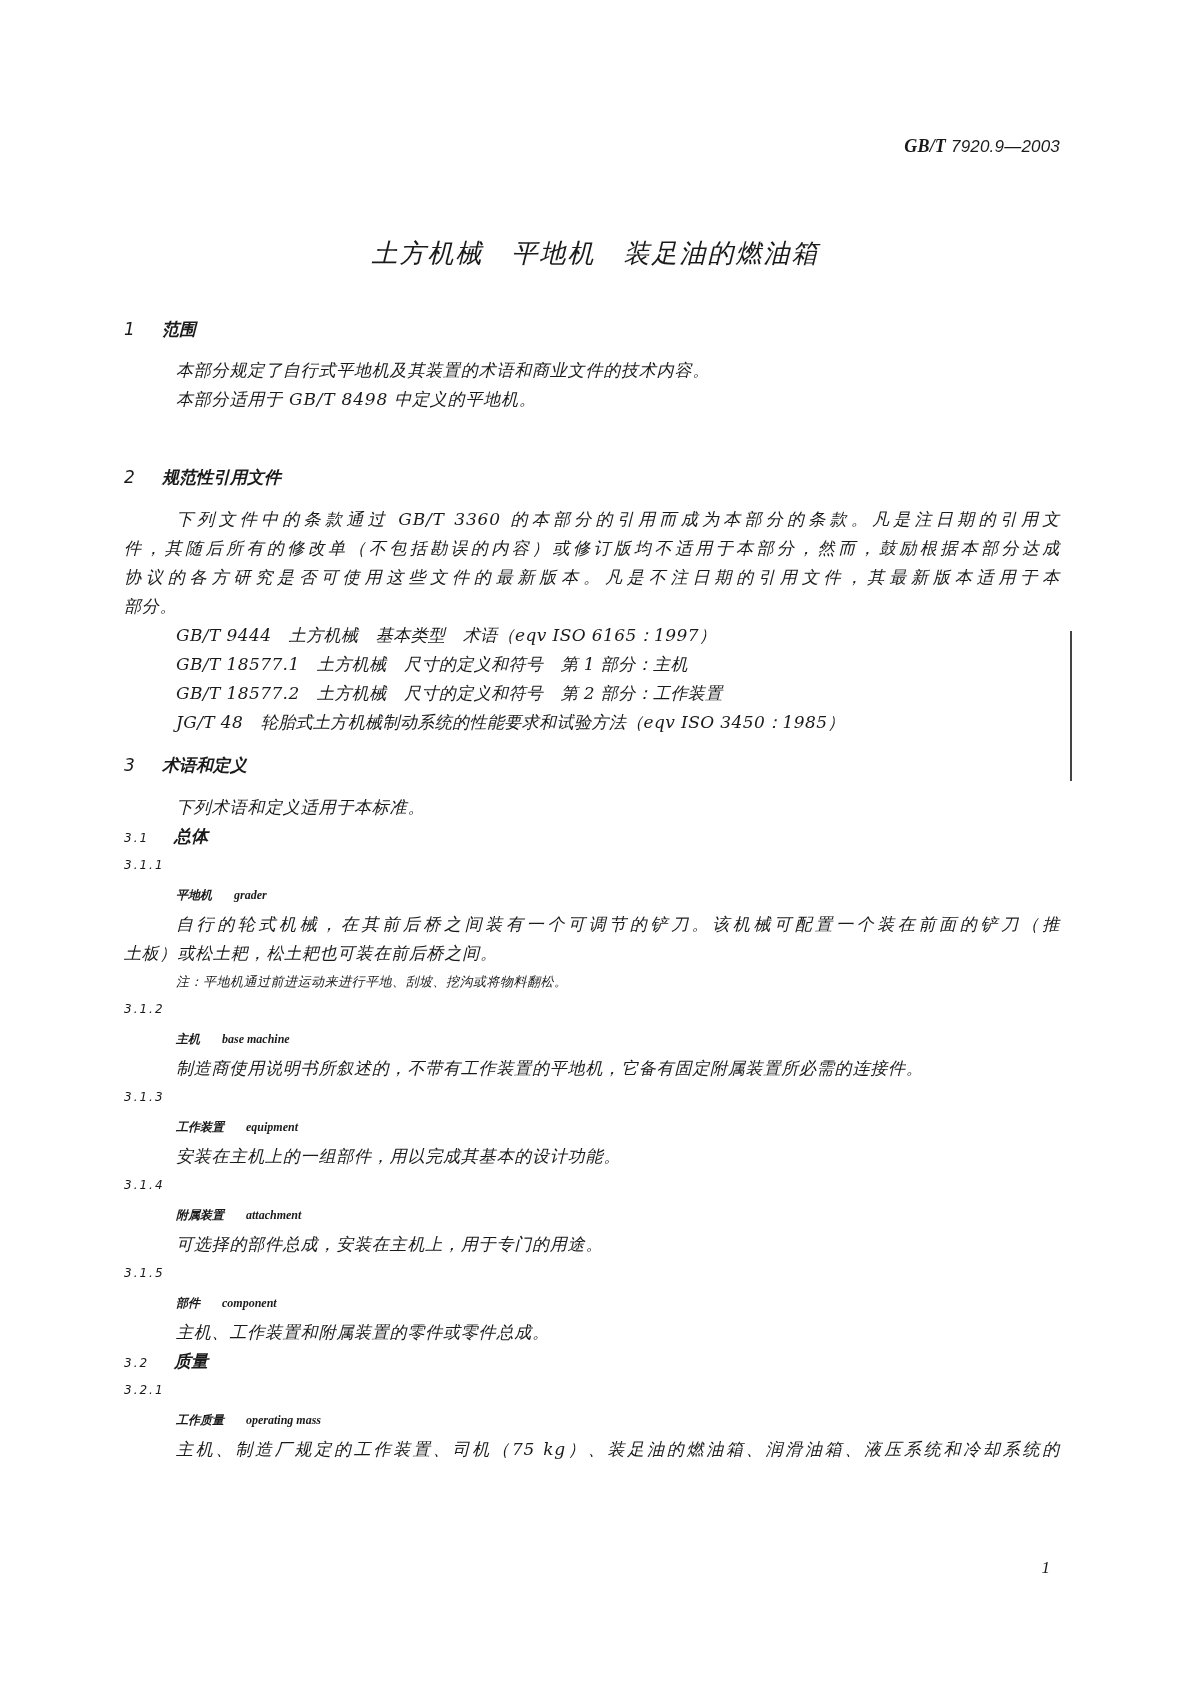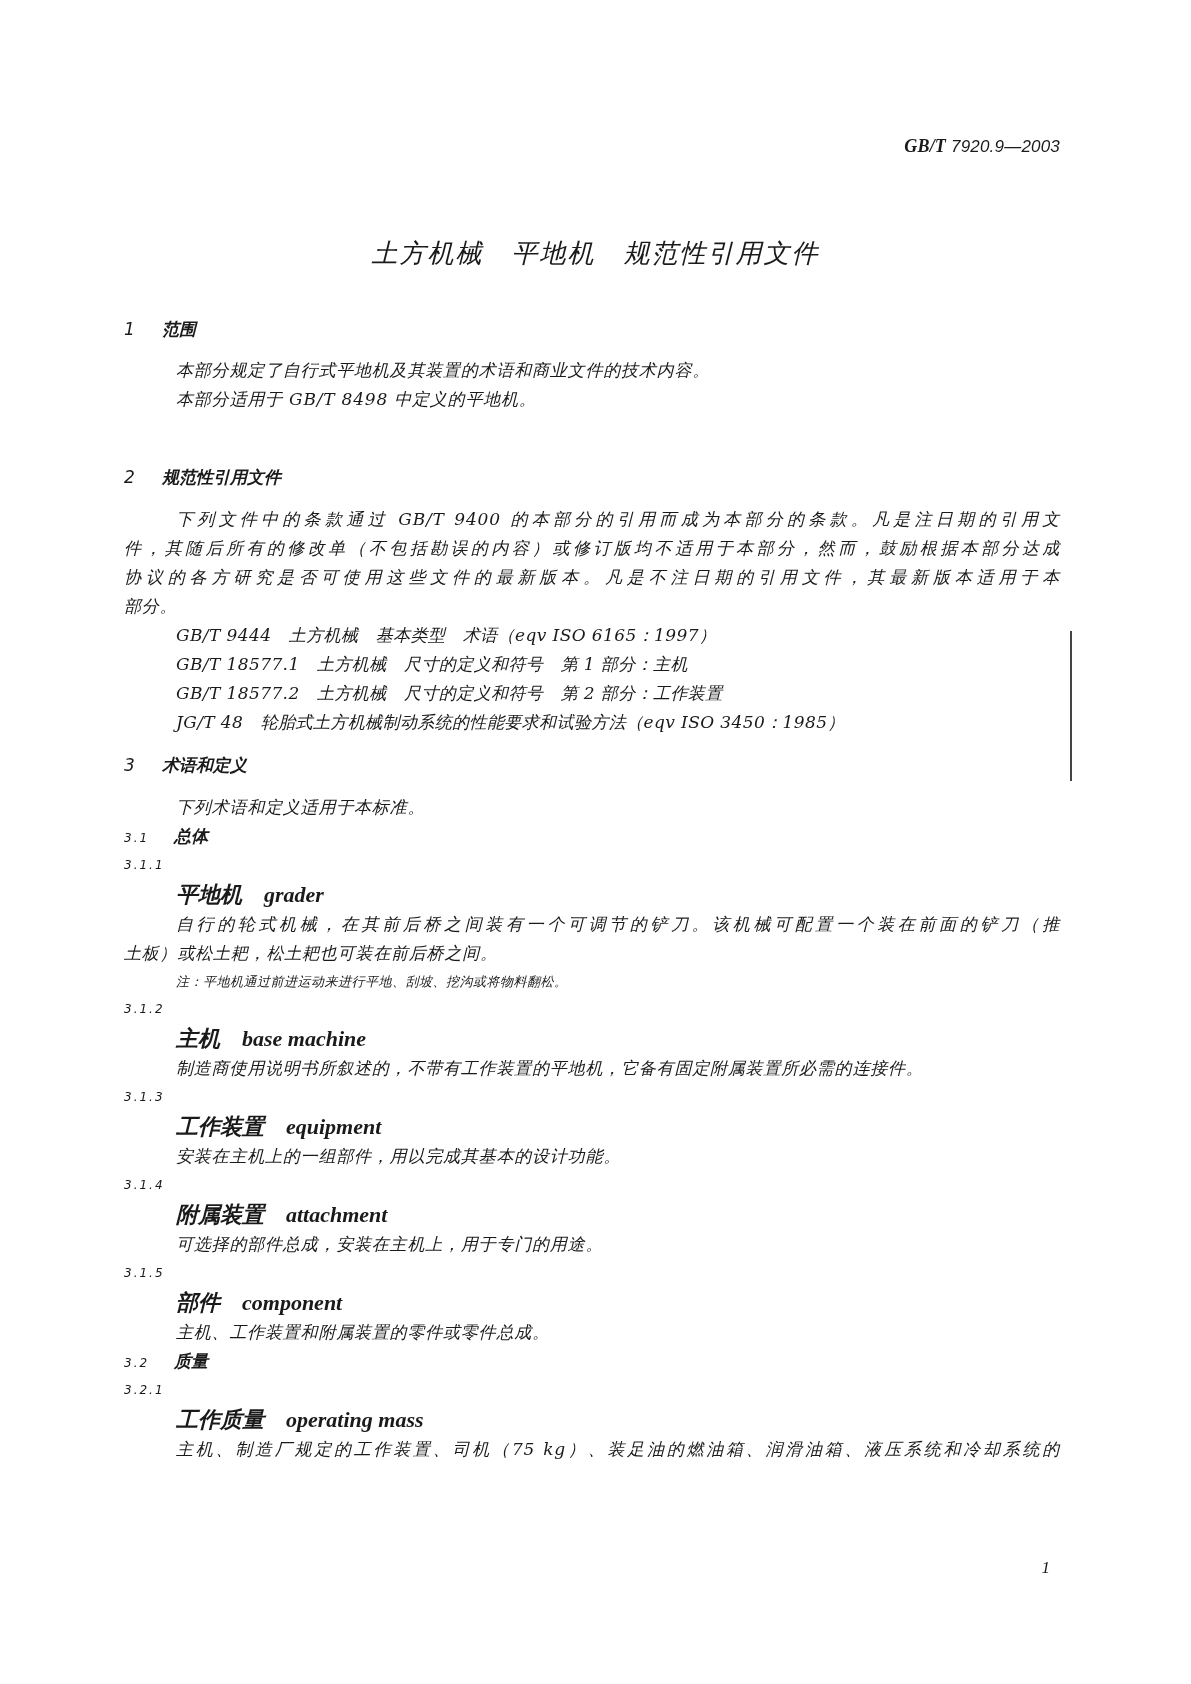--- a/index.html
+++ b/index.html
@@ -58,21 +58,21 @@
     .num {
       font-family: "DejaVu Sans", sans-serif;
       font-size: 12px;
       letter-spacing: 2px;
     }
     .h .sec-num { display: inline-block; width: 38px; font-weight: normal; }
     .h .sec-num.wide { width: 50px; }
     .term {
       font-family: "DejaVu Sans", sans-serif;
       font-weight: bold;
-      font-size: 22px;
+      font-size: 12px;
     }
     .term .en {
       font-family: "Liberation Serif", serif;
       font-weight: bold;
       margin-left: 22px;
     }
     .body { font-family: "DejaVu Serif", serif; font-size: 17px; letter-spacing: 0.8px; }
     .ref { font-family: "DejaVu Serif", serif; font-size: 17px; letter-spacing: 0.4px; }
     .note { font-family: "DejaVu Serif", serif; font-size: 13px; letter-spacing: 0.5px; }
     .justify-line {
@@ -97,33 +97,33 @@
       font-size: 17px;
     }
   </style>
 </head>
 <body>
 
 <div class="page">
 
   <div class="std-code"><b>GB/T</b> <span>7920.9—2003</span></div>
 
-  <div class="doc-title">土方机械　平地机　规范性引用文件</div>
+  <div class="doc-title">土方机械　平地机　装足油的燃油箱</div>
 
   <div class="line h" style="left:124px; top:310px;">
     <span class="sec-num">1</span><span>范围</span>
   </div>
   <div class="line body" style="left:176px; top:351px;">本部分规定了自行式平地机及其装置的术语和商业文件的技术内容。</div>
   <div class="line body" style="left:176px; top:380px;">本部分适用于 GB/T 8498 中定义的平地机。</div>
 
   <div class="line h" style="left:124px; top:458px;">
     <span class="sec-num">2</span><span>规范性引用文件</span>
   </div>
   <div class="line body" style="left:176px; top:500px;">
-      <span class="justify-line" style="width:884px;">下列文件中的条款通过 GB/T 9400 的本部分的引用而成为本部分的条款。凡是注日期的引用文</span>
+      <span class="justify-line" style="width:884px;">下列文件中的条款通过 GB/T 3360 的本部分的引用而成为本部分的条款。凡是注日期的引用文</span>
     </div>
   <div class="line body" style="left:124px; top:529px;">
       <span class="justify-line" style="width:936px;">件，其随后所有的修改单（不包括勘误的内容）或修订版均不适用于本部分，然而，鼓励根据本部分达成</span>
     </div>
   <div class="line body" style="left:124px; top:558px;">
       <span class="justify-line" style="width:936px;">协议的各方研究是否可使用这些文件的最新版本。凡是不注日期的引用文件，其最新版本适用于本</span>
     </div>
   <div class="line body" style="left:124px; top:587px;">部分。</div>
 
   <div class="line ref" style="left:176px; top:616px;">GB/T 9444　土方机械　基本类型　术语（eqv ISO 6165：1997）</div>

